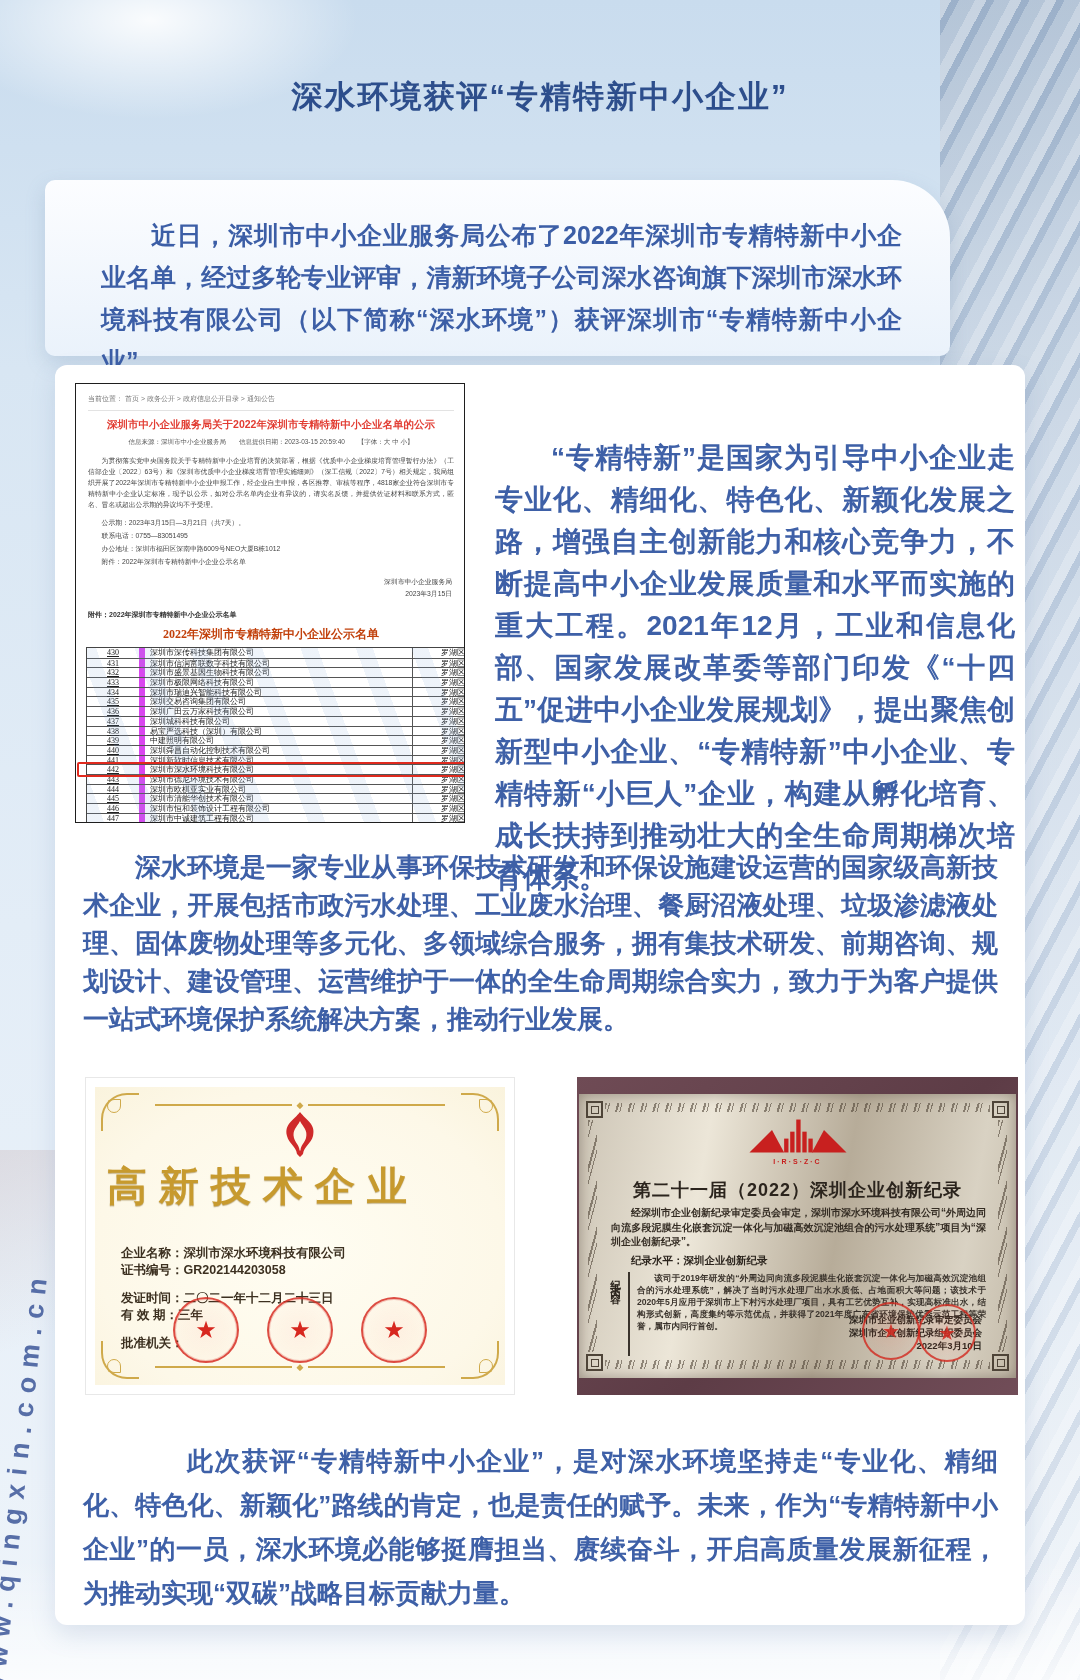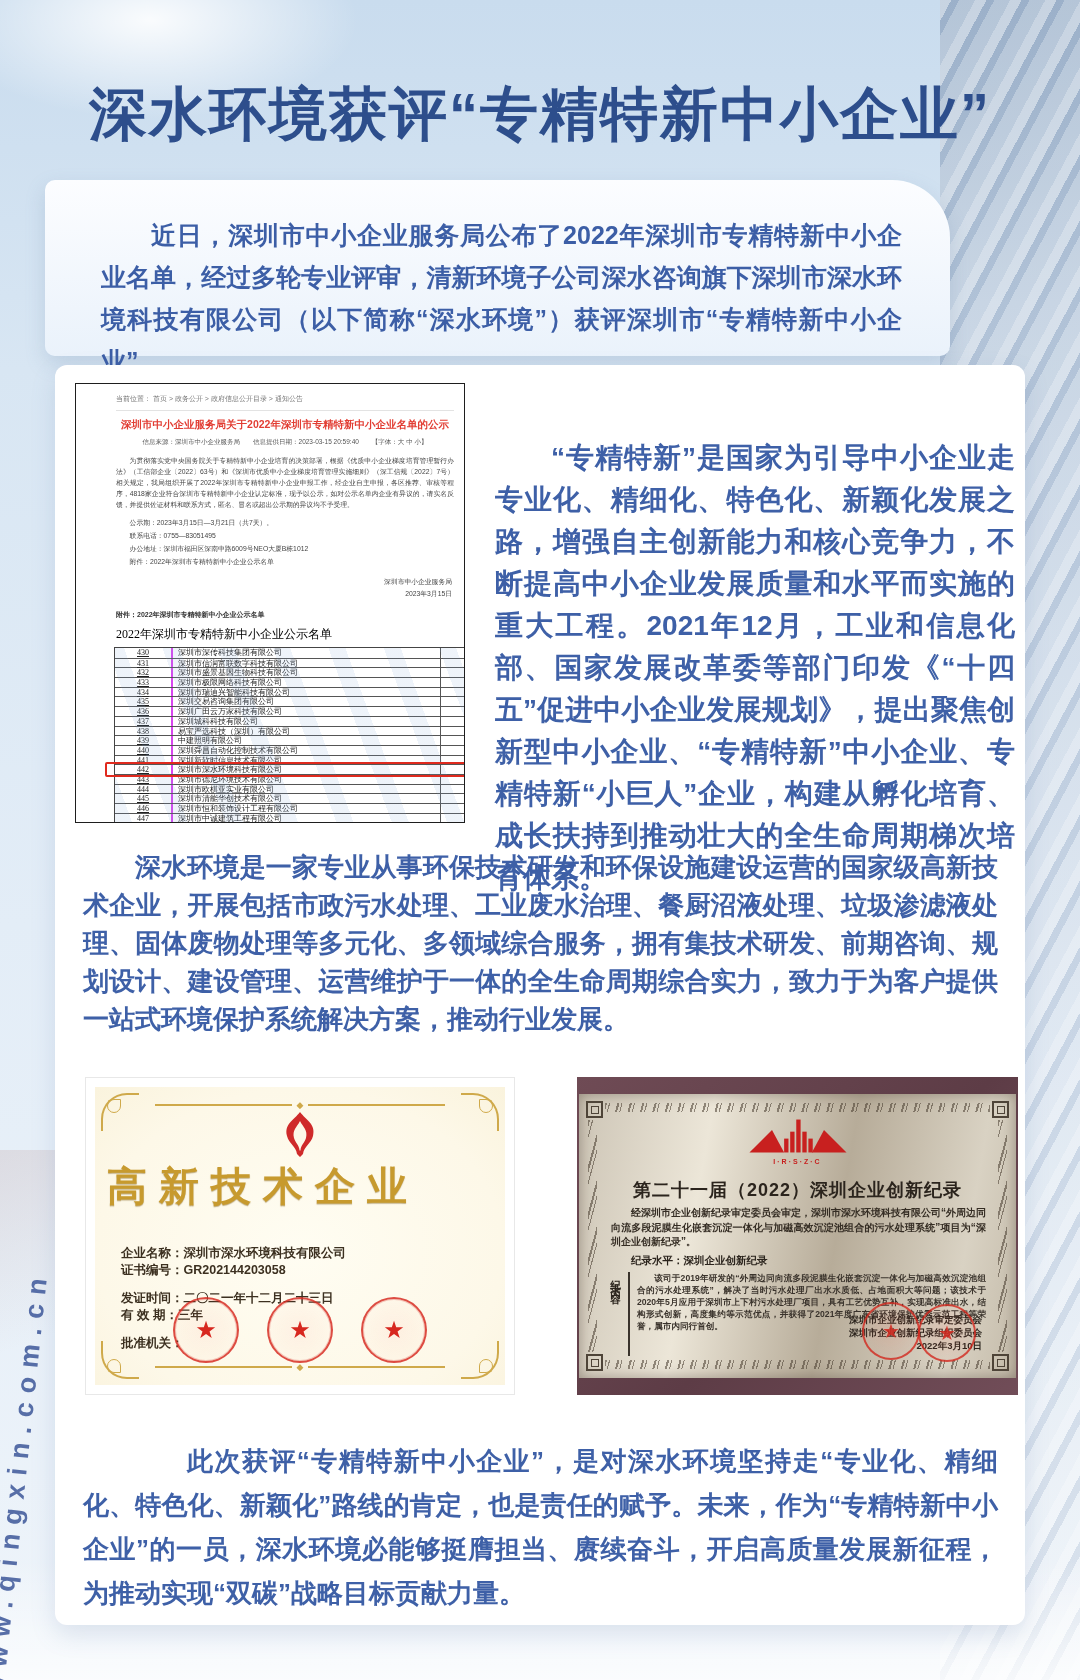--- a/index.html
+++ b/index.html
@@ -17,54 +17,54 @@
     opacity:.65; }
   .bg-topleft{ position:absolute; left:-60px; top:-80px; width:420px; height:200px; border-radius:50%;
     background:radial-gradient(ellipse at center, rgba(255,255,255,.9), rgba(255,255,255,0) 70%); }
   .bg-rock{ position:absolute; left:0; top:1150px; width:90px; height:260px;
     background:linear-gradient(160deg, rgba(190,160,160,.25), rgba(230,238,246,0) 70%); }
   .bg-bottom{ position:absolute; left:0; bottom:0; width:1080px; height:120px;
     background:linear-gradient(180deg, rgba(255,255,255,0), rgba(255,255,255,.75)); }
 
   
   .page-title{ position:absolute; top:76px; left:0; width:1080px; text-align:center;
-    font-size:58px; font-weight:800; color:#2d4e8c; letter-spacing:2px; }
+    font-size:31px; font-weight:800; color:#2d4e8c; letter-spacing:2px; }
 
   
   .intro-card{ position:absolute; left:45px; top:180px; width:905px; height:176px;
     background:linear-gradient(180deg,#fcfdff 0%,#eaf2fb 100%);
     border-radius:10px 58px 10px 10px; box-shadow:0 8px 20px rgba(100,130,170,.22);
     padding:34px 48px 0 56px; }
   .intro-card p{ font-size:25px; line-height:42px; color:#3c5ea6; font-weight:600;
     text-align:justify; text-indent:2em; }
 
   
   .main-card{ position:absolute; left:55px; top:365px; width:970px; height:1260px;
     background:#ffffff; border-radius:12px; box-shadow:0 10px 24px rgba(100,130,170,.18); }
 
   
   .doc-shot{ position:absolute; left:20px; top:18px; width:390px; height:440px;
-    border:1.5px solid #1e1e1e; background:#fff; overflow:hidden; font-family:"Liberation Sans",sans-serif;padding-left:28px; }
+    border:1.5px solid #1e1e1e; background:#fff; overflow:hidden; font-family:"Liberation Sans",sans-serif; }
   .doc-pad{ padding:10px 10px 0 12px; }
   .doc-breadcrumb{ font-size:7px; color:#777; margin-bottom:6px; white-space:nowrap; }
   .doc-rule{ height:1px; background:#e3e3e3; margin-bottom:7px; }
   .doc-title{ font-size:10.5px; font-weight:700; color:#e23d33; text-align:center; margin-bottom:6px; white-space:nowrap; }
   .doc-meta{ font-size:6.5px; color:#555; text-align:center; margin-bottom:8px; white-space:nowrap; }
   .doc-body{ font-size:6.8px; color:#444; line-height:11px; text-align:justify; text-indent:2em; margin-bottom:6px; }
   .doc-line{ font-size:6.8px; color:#444; line-height:13px; text-indent:2em; }
   .doc-signer{ font-size:6.8px; color:#444; text-align:right; margin-top:8px; line-height:12px; padding-right:2px; }
   .doc-attach2{ font-size:7px; color:#333; font-weight:700; margin-top:10px; }
-  .doc-table-title{ font-size:12px; font-weight:400; color:#000000; text-align:left; margin:6px 0 4px 0; font-family:"Liberation Serif",serif; }
+  .doc-table-title{ font-size:12px; font-weight:700; color:#c2410c; text-align:center; margin:6px 0 4px 0; font-family:"Liberation Serif",serif; }
   .doc-table{ position:relative; margin-left:10px; width:470px; border:1.2px solid #444; background:#fff; }
   .doc-table .wm{ position:absolute; inset:0; pointer-events:none;
      background:repeating-linear-gradient(70deg, rgba(125,165,215,.13) 0 16px, rgba(255,255,255,0) 16px 52px); }
   .t-row{ display:flex; height:9.7px; align-items:center; border-top:1px solid #555;
      font-size:8px; color:#222; font-family:"Liberation Serif",serif; }
   .t-row:first-child{ border-top:none; }
-  .c-no{ width:58px; text-align:center; border-right:2px solid #d946ef; height:100%; line-height:9.5px; text-decoration:underline; }
+  .c-no{ width:58px; text-align:center; border-right:6px solid #d946ef; height:100%; line-height:9.5px; text-decoration:underline; }
   .c-name{ width:268px; padding-left:5px; border-right:1px solid #555; height:100%; line-height:9.5px; white-space:nowrap; overflow:hidden; }
   .c-dist{ flex:1; padding-left:28px; height:100%; line-height:9.5px; white-space:nowrap; }
   .t-row.hl{ position:relative; z-index:3; }
   .t-row.hl::after{ content:""; position:absolute; left:-10px; right:-3px; top:-3px; bottom:-3px;
      border:2.5px solid #e02a1e; border-radius:2px; }
 
   
   .col-right{ position:absolute; left:440px; top:72px; width:520px;
     font-size:28px; line-height:42px; color:#3e60a7; font-weight:600; text-align:justify; text-indent:2em; }
   .mid-par{ position:absolute; left:28px; top:483px; width:915px;

